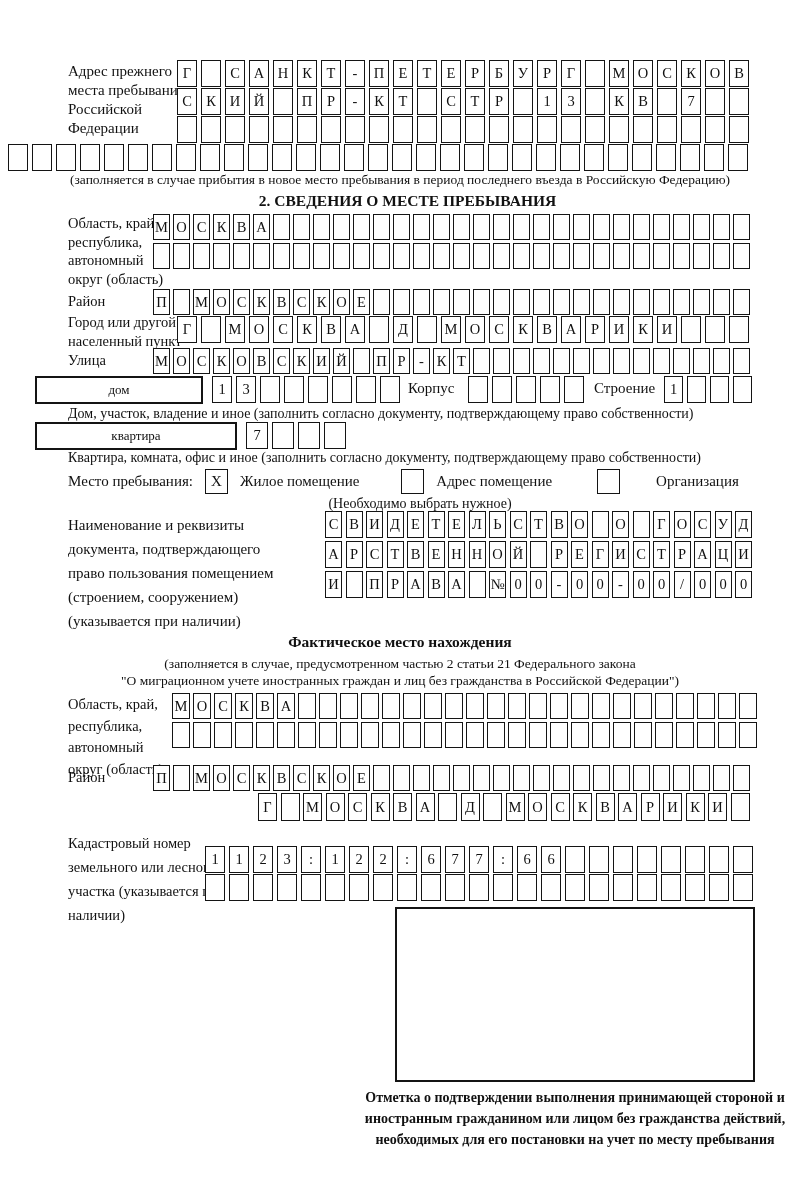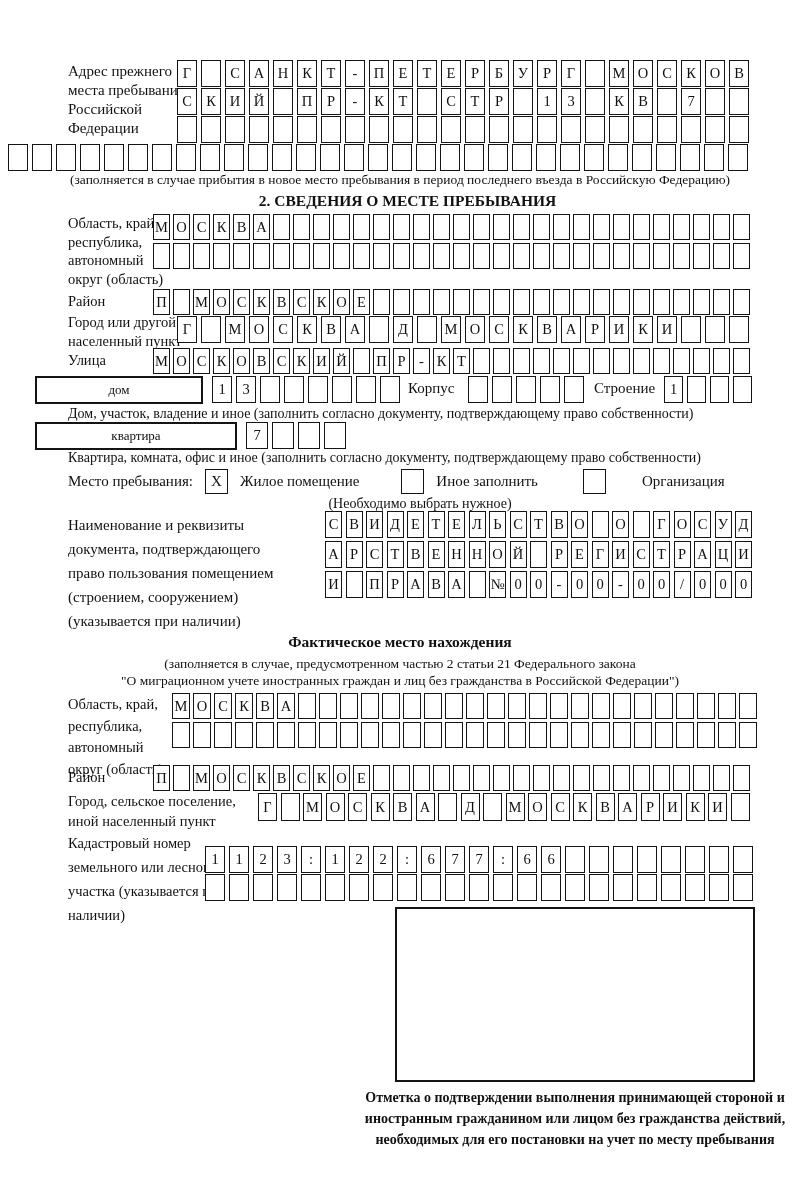--- a/index.html
+++ b/index.html
@@ -368,21 +368,21 @@
       <span class="cell"></span>
       <span class="cell"></span>
     </div>
   <div class="abs note" style="top:450px; left:68px; font-size:14px;">Квартира, комната, офис и иное (заполнить согласно документу, подтверждающему право собственности)</div>
 
   <div class="stayrow" style="top:469px; left:68px;">
     <span>Место пребывания:</span>
     <span class="chkbox" style="margin-left:12px;">X</span>
     <span style="margin-left:12px;">Жилое помещение</span>
     <span class="chkbox" style="margin-left:42px;"></span>
-    <span style="margin-left:12px;">Иное заполнить</span>
+    <span style="margin-left:12px;">Адрес помещение</span>
     <span class="chkbox" style="margin-left:45px;"></span>
     <span style="margin-left:36px;">Организация</span>
   </div>
   <div class="abs note" style="top:496px; left:230px; width:380px; text-align:center; font-size:14px;">(Необходимо выбрать нужное)</div>
 
   <div class="abs lbl" style="top:513px; left:68px; width:218px; font-size:15px; line-height:24px;">Наименование и реквизиты документа, подтверждающего право пользования помещением (строением, сооружением) (указывается при наличии)</div>
   <div class="cells-row dc" style="top:511px; left:325px;">
       <span class="cell">С</span>
       <span class="cell">В</span>
       <span class="cell">И</span>
@@ -545,21 +545,20 @@
       <span class="cell"></span>
       <span class="cell"></span>
       <span class="cell"></span>
       <span class="cell"></span>
       <span class="cell"></span>
       <span class="cell"></span>
       <span class="cell"></span>
       <span class="cell"></span>
     </div>
 
-  <div class="abs lbl" style="top:791px; left:68px; width:190px; line-height:20px;">Город, сельское поселение, иной населенный пункт</div>
   <div class="cells-row fc" style="top:793px; left:258px;">
       <span class="cell">Г</span>
       <span class="cell"></span>
       <span class="cell">М</span>
       <span class="cell">О</span>
       <span class="cell">С</span>
       <span class="cell">К</span>
       <span class="cell">В</span>
       <span class="cell">А</span>
       <span class="cell"></span>

